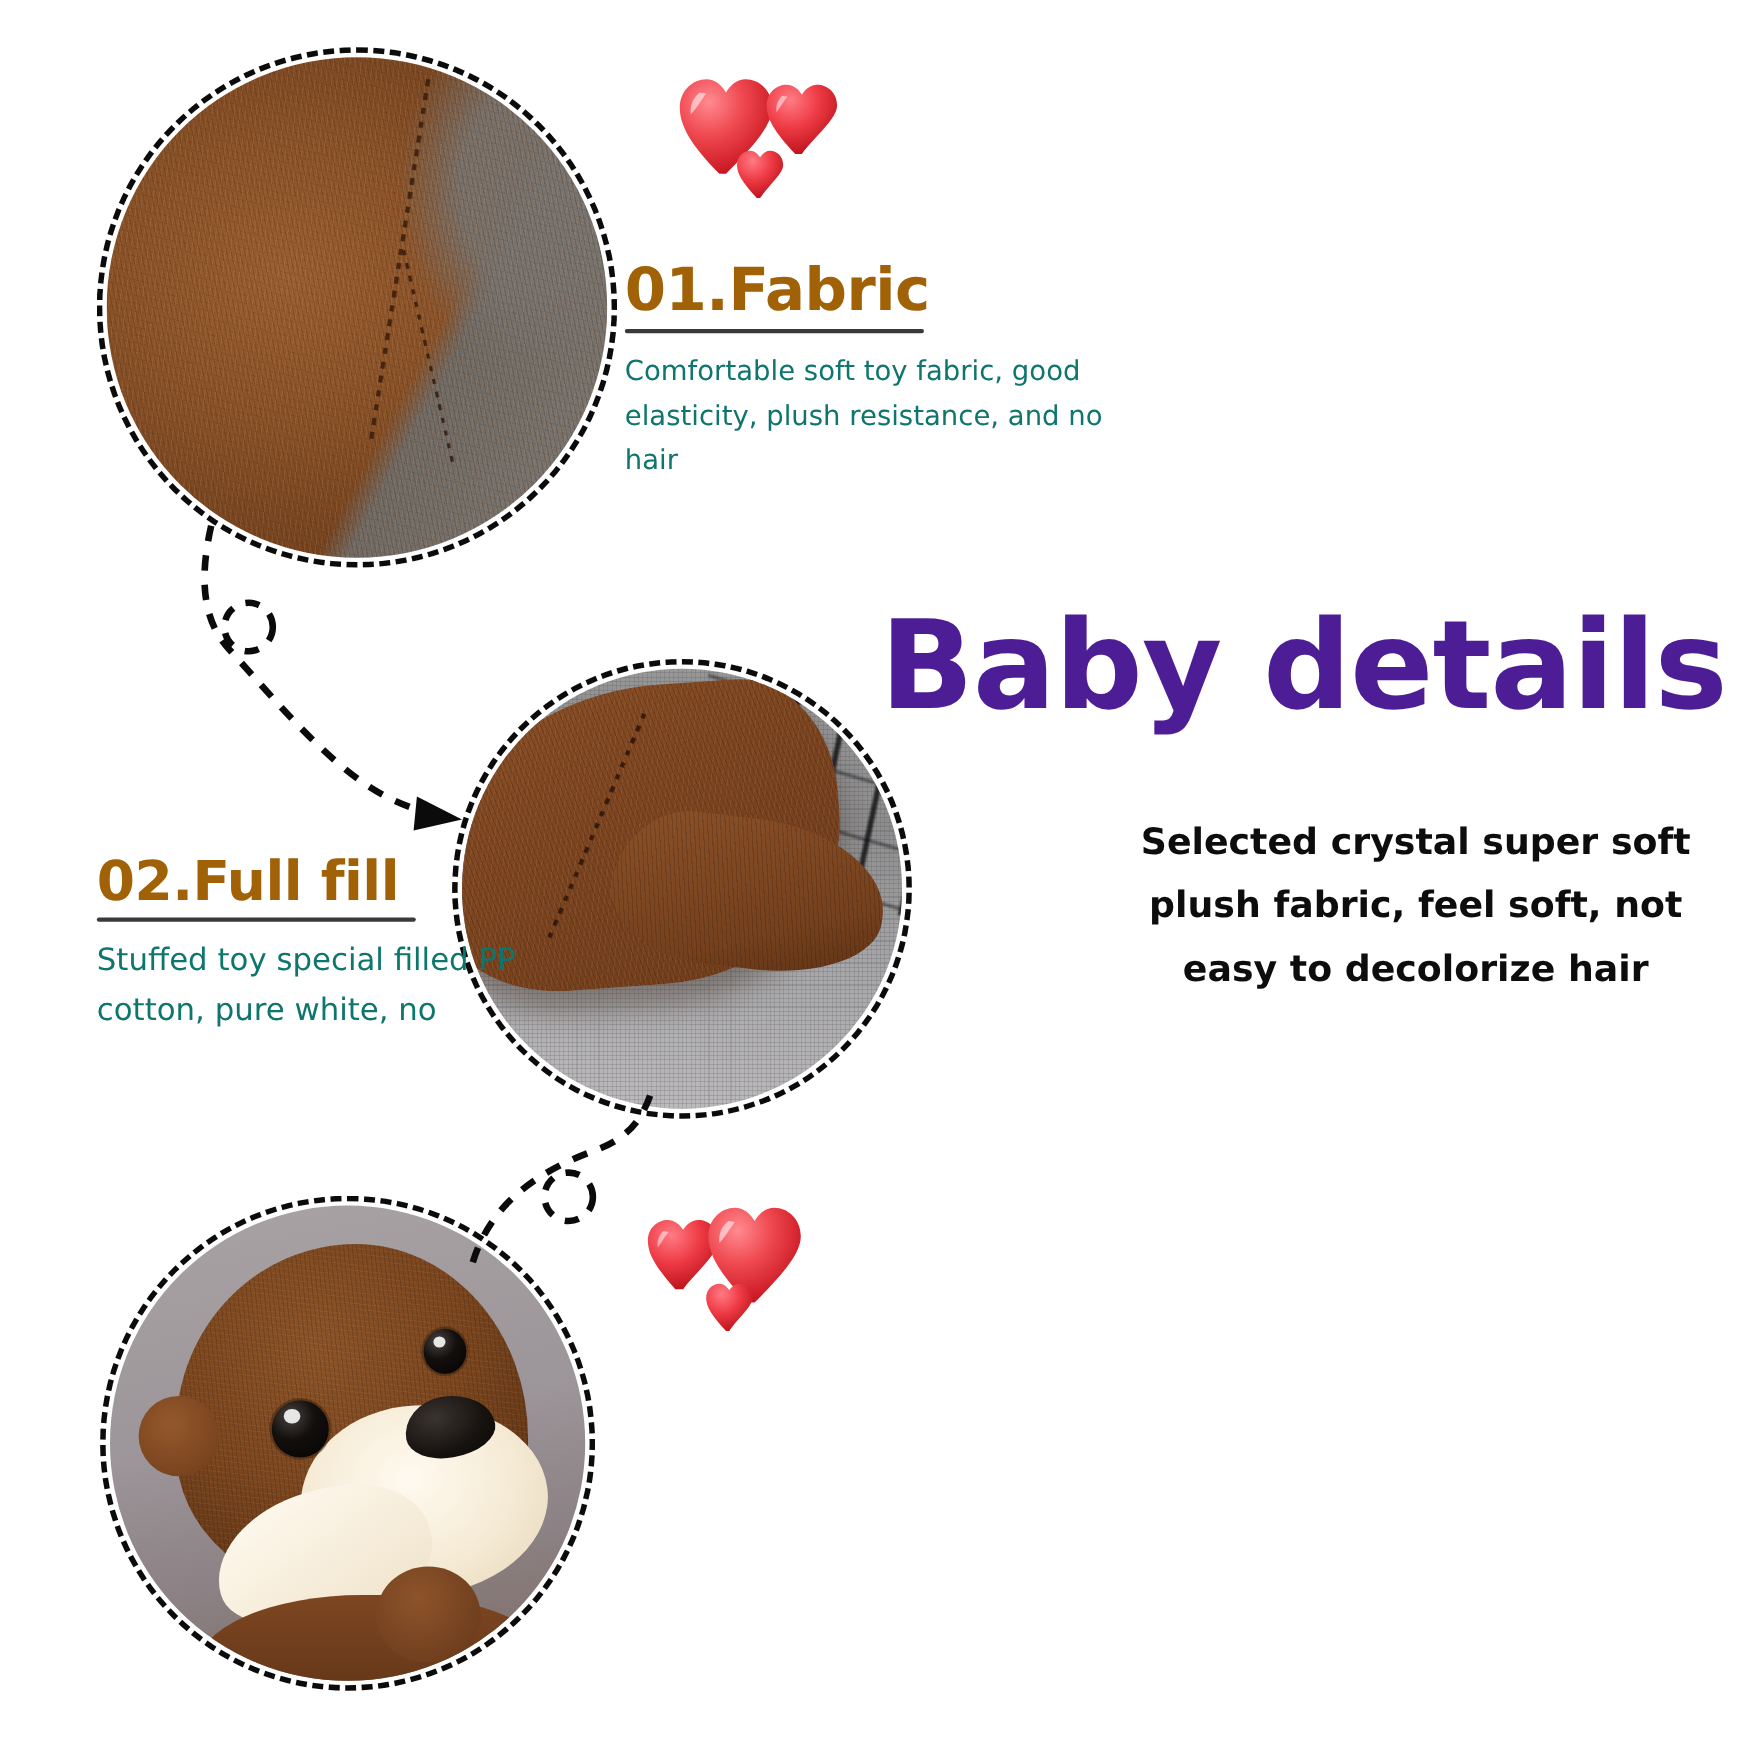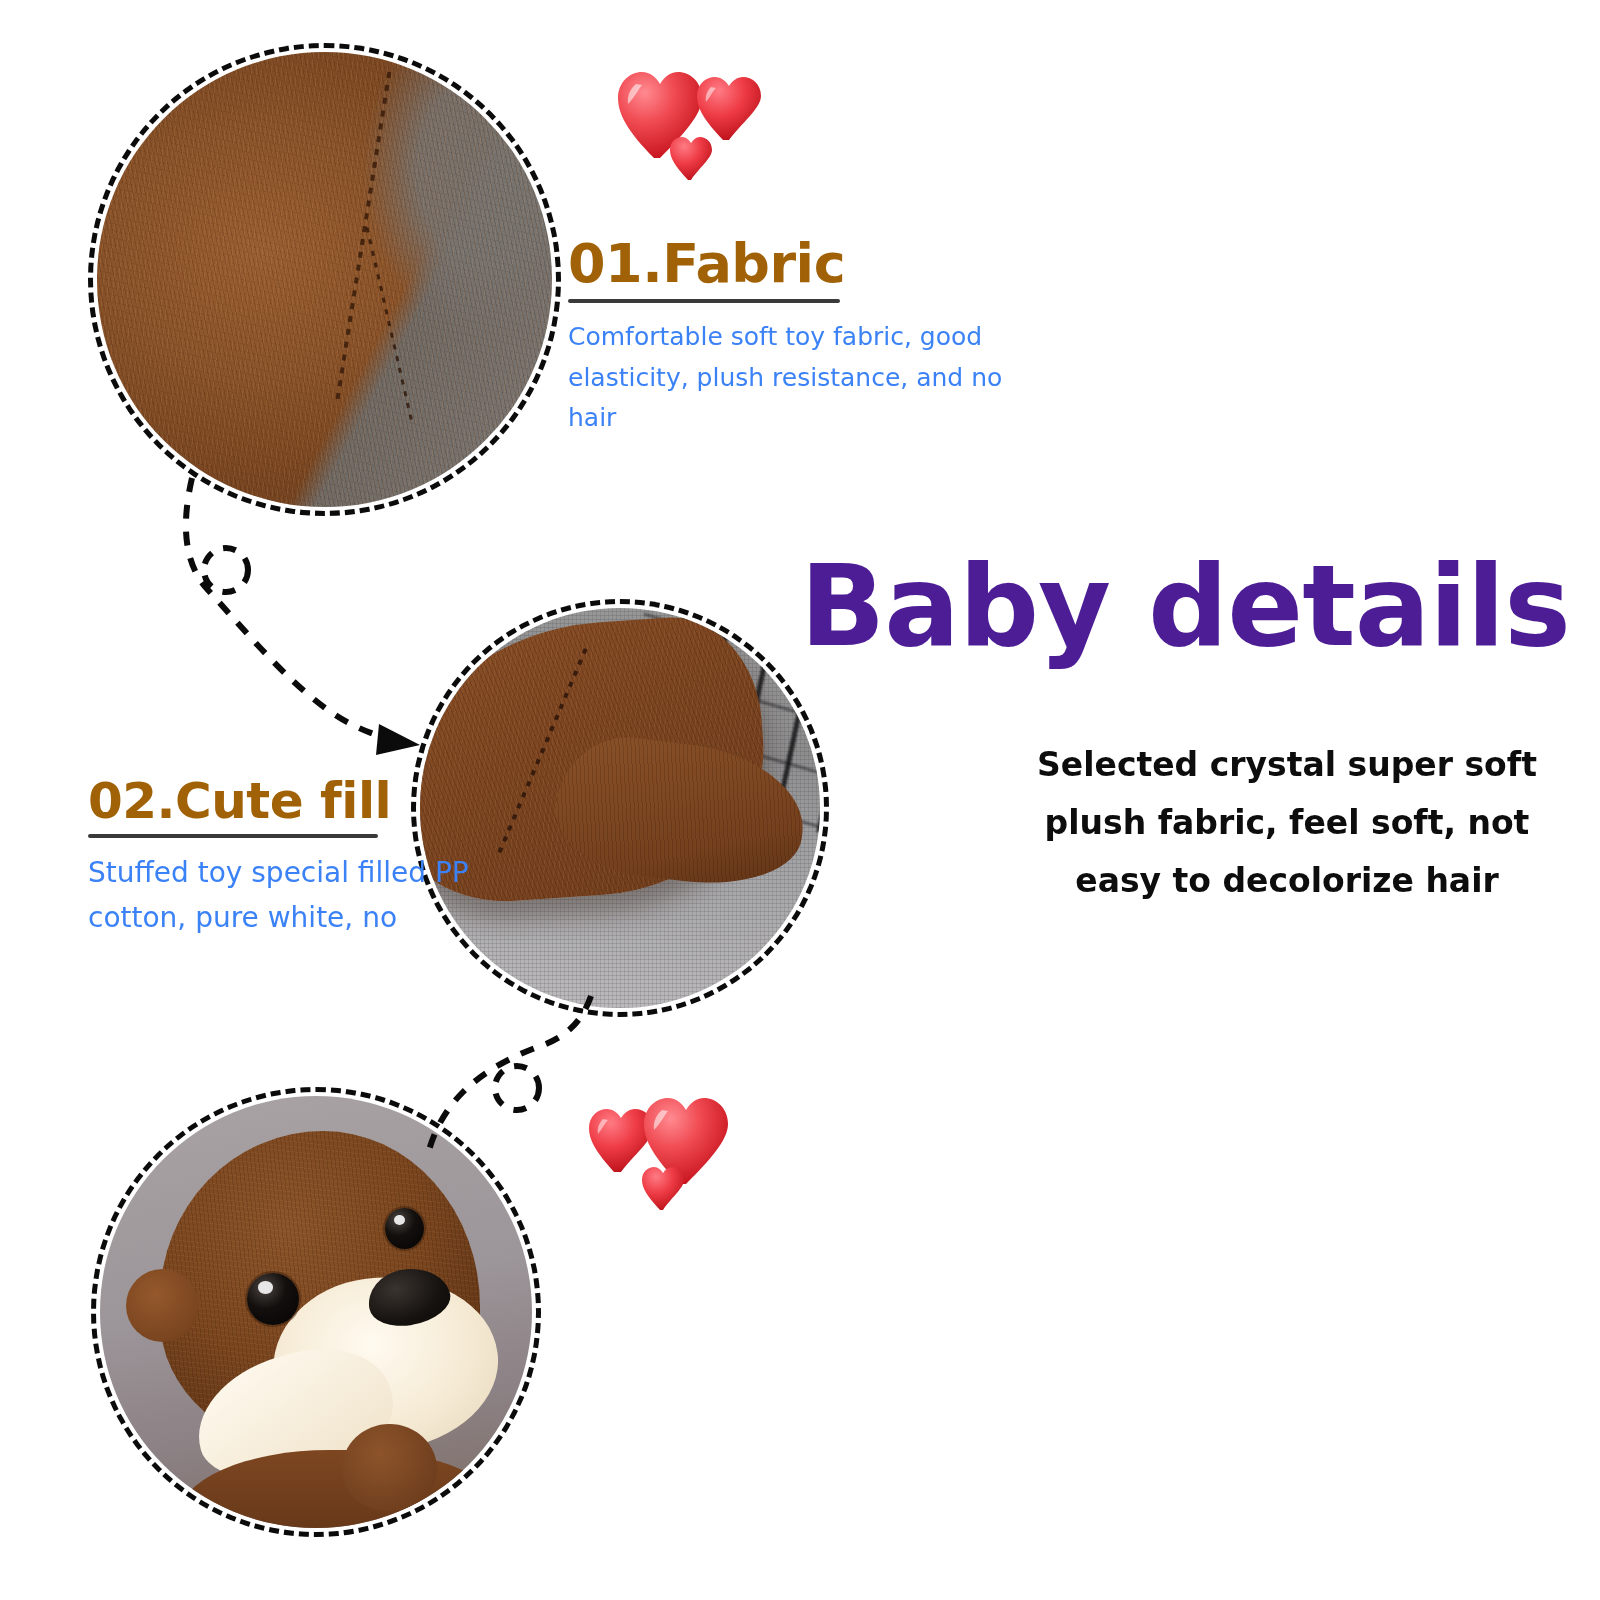--- a/index.html
+++ b/index.html
@@ -165,21 +165,21 @@
     font-family:"DejaVu Sans", sans-serif;
     font-weight:700;
     color:#a16207;
     white-space:nowrap;
     letter-spacing:-.5px;
   }
   .sec-num{font-weight:700;}
   .rule{height:4px;background:#3a3a3a;border-radius:2px;}
   .rule.pink{height:4px;background:#f7b9c6;}
   .sec-body{
-    color:#3b82f6;
+    color:#0f766e;
     font-family:"DejaVu Sans", sans-serif;
     line-height:1.62;
   }
 
   .big-title{
     position:absolute;
     font-family:"DejaVu Sans", sans-serif;
     font-weight:700;
     color:#4c1d95;
     letter-spacing:-1px;
@@ -291,21 +291,21 @@
     </div>
     <div class="rule" style="width:272px;margin-top:6px;"></div>
     <div class="sec-body" style="font-size:25px;margin-top:14px;">
       <div>Comfortable soft toy fabric, good</div>
       <div>elasticity, plush resistance, and no hair</div>
     </div>
   </div>
 
   <div class="sec" style="left:88px;top:774px;width:420px;">
     <div class="sec-head" style="font-size:50px;line-height:1.1;">
-      <span class="sec-num">02.</span><span>Cute fill</span>
+      <span class="sec-num">02.</span><span>Full fill</span>
     </div>
     <div class="rule" style="width:290px;margin-top:5px;"></div>
     <div class="sec-body" style="font-size:28px;margin-top:12px;">
       <div>Stuffed toy special filled PP</div>
       <div>cotton, pure white, no</div>
     </div>
   </div>
 
 
   <div class="big-title" style="left:800px;top:548px;font-size:112px;line-height:1.05;">Baby details</div>

